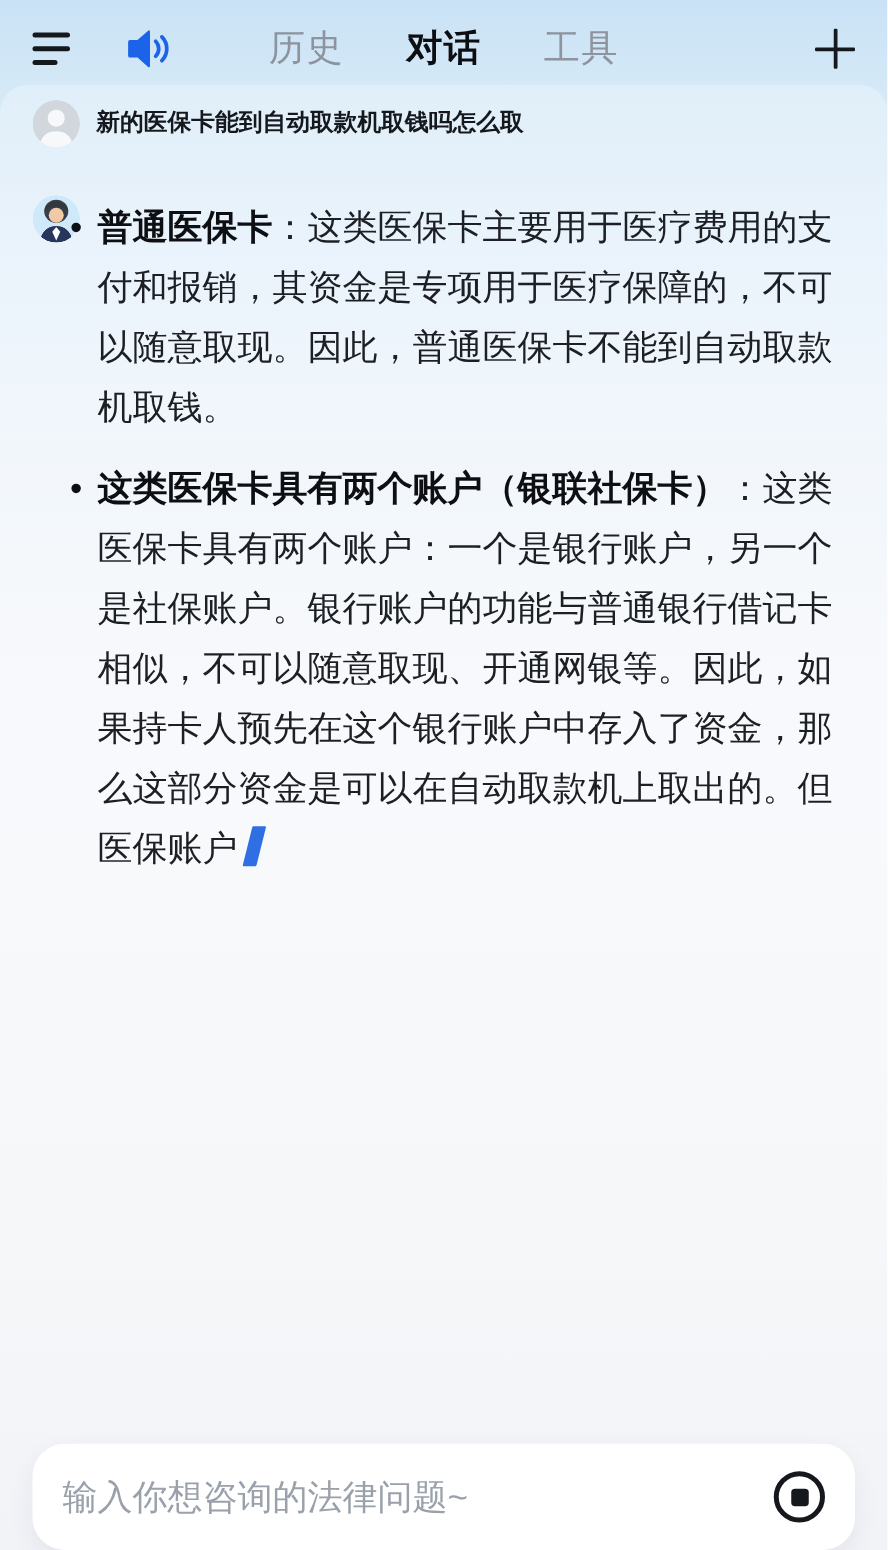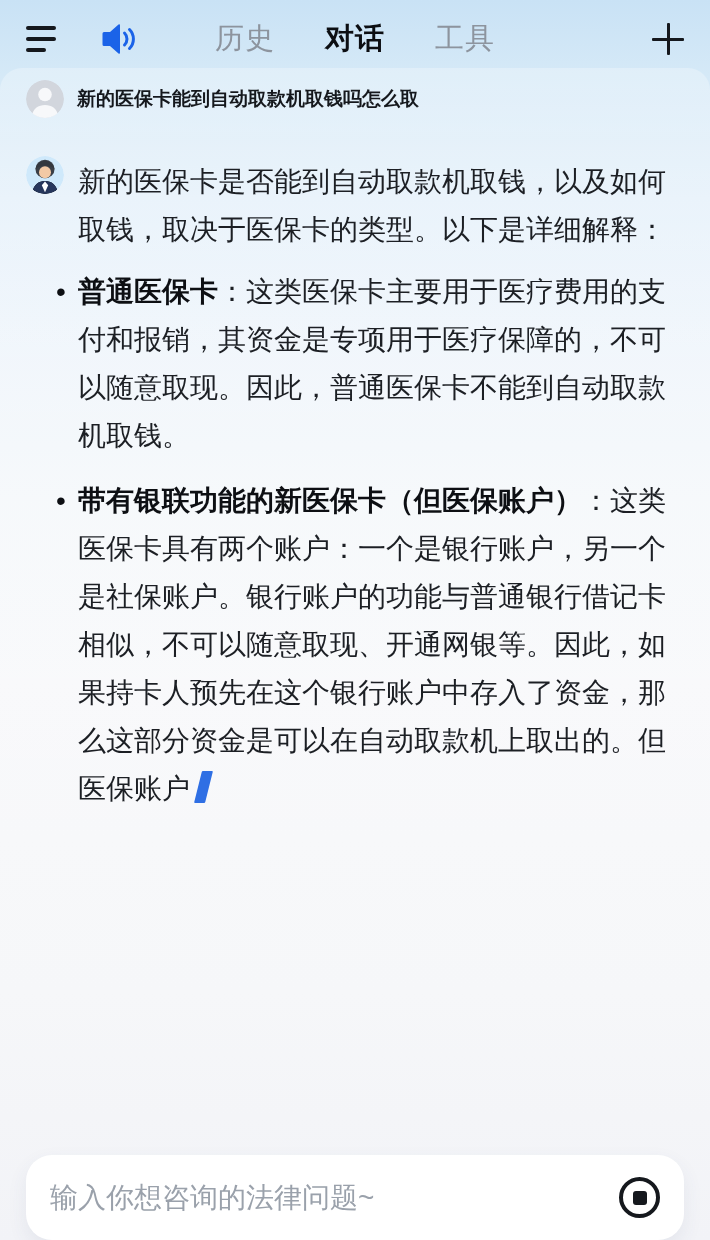--- a/index.html
+++ b/index.html
@@ -139,27 +139,26 @@
           <ellipse cx="19" cy="13" rx="9.6" ry="9.2" fill="#3a3f47"></ellipse>
           <circle cx="19" cy="16.2" r="6" fill="#f2c9a5"></circle>
           <path d="M9.5,13 q2,-8 9.5,-8 q7.5,0 9.5,8 q-4,-3.5 -9.5,-3.5 q-5.5,0 -9.5,3.5 z" fill="#33383f"></path>
           <path d="M6,38 C7,28.5 13,25 19,25 C25,25 31,28.5 32,38 Z" fill="#263túto"></path>
           <path d="M6,38 C7,28.5 13,25 19,25 C25,25 31,28.5 32,38 Z" fill="#26365c"></path>
           <path d="M19,25.5 l3.2,3.8 -3.2,7 -3.2,-7 z" fill="#ffffff"></path>
         </g>
       </svg>
     </div>
     <div class="ai-content">
-      <p>新的医保卡是否能到自动取款机取钱，以及如何取钱，取决于医保卡的类型。以下是详细解释：</p>
       <ul>
         <li>
           <strong>普通医保卡</strong><span>：这类医保卡主要用于医疗费用的支付和报销，其资金是专项用于医疗保障的，不可以随意取现。因此，普通医保卡不能到自动取款机取钱。</span>
         </li>
         <li>
-          <strong>带有银联功能的新医保卡（但医保账户）</strong><span>：这类医保卡具有两个账户：一个是银行账户，另一个是社保账户。银行账户的功能与普通银行借记卡相似，不可以随意取现、开通网银等。因此，如果持卡人预先在这个银行账户中存入了资金，那么这部分资金是可以在自动取款机上取出的。但医保账户</span><span class="cursor-caret"></span>
+          <strong>这类医保卡具有两个账户（银联社保卡）</strong><span>：这类医保卡具有两个账户：一个是银行账户，另一个是社保账户。银行账户的功能与普通银行借记卡相似，不可以随意取现、开通网银等。因此，如果持卡人预先在这个银行账户中存入了资金，那么这部分资金是可以在自动取款机上取出的。但医保账户</span><span class="cursor-caret"></span>
         </li>
       </ul>
     </div>
   </div>
 
   <div class="input-bar">
     <input class="input-field" type="text" placeholder="输入你想咨询的法律问题~" style="">
     <div class="stop-button">
       <div class="square"></div>
     </div>

